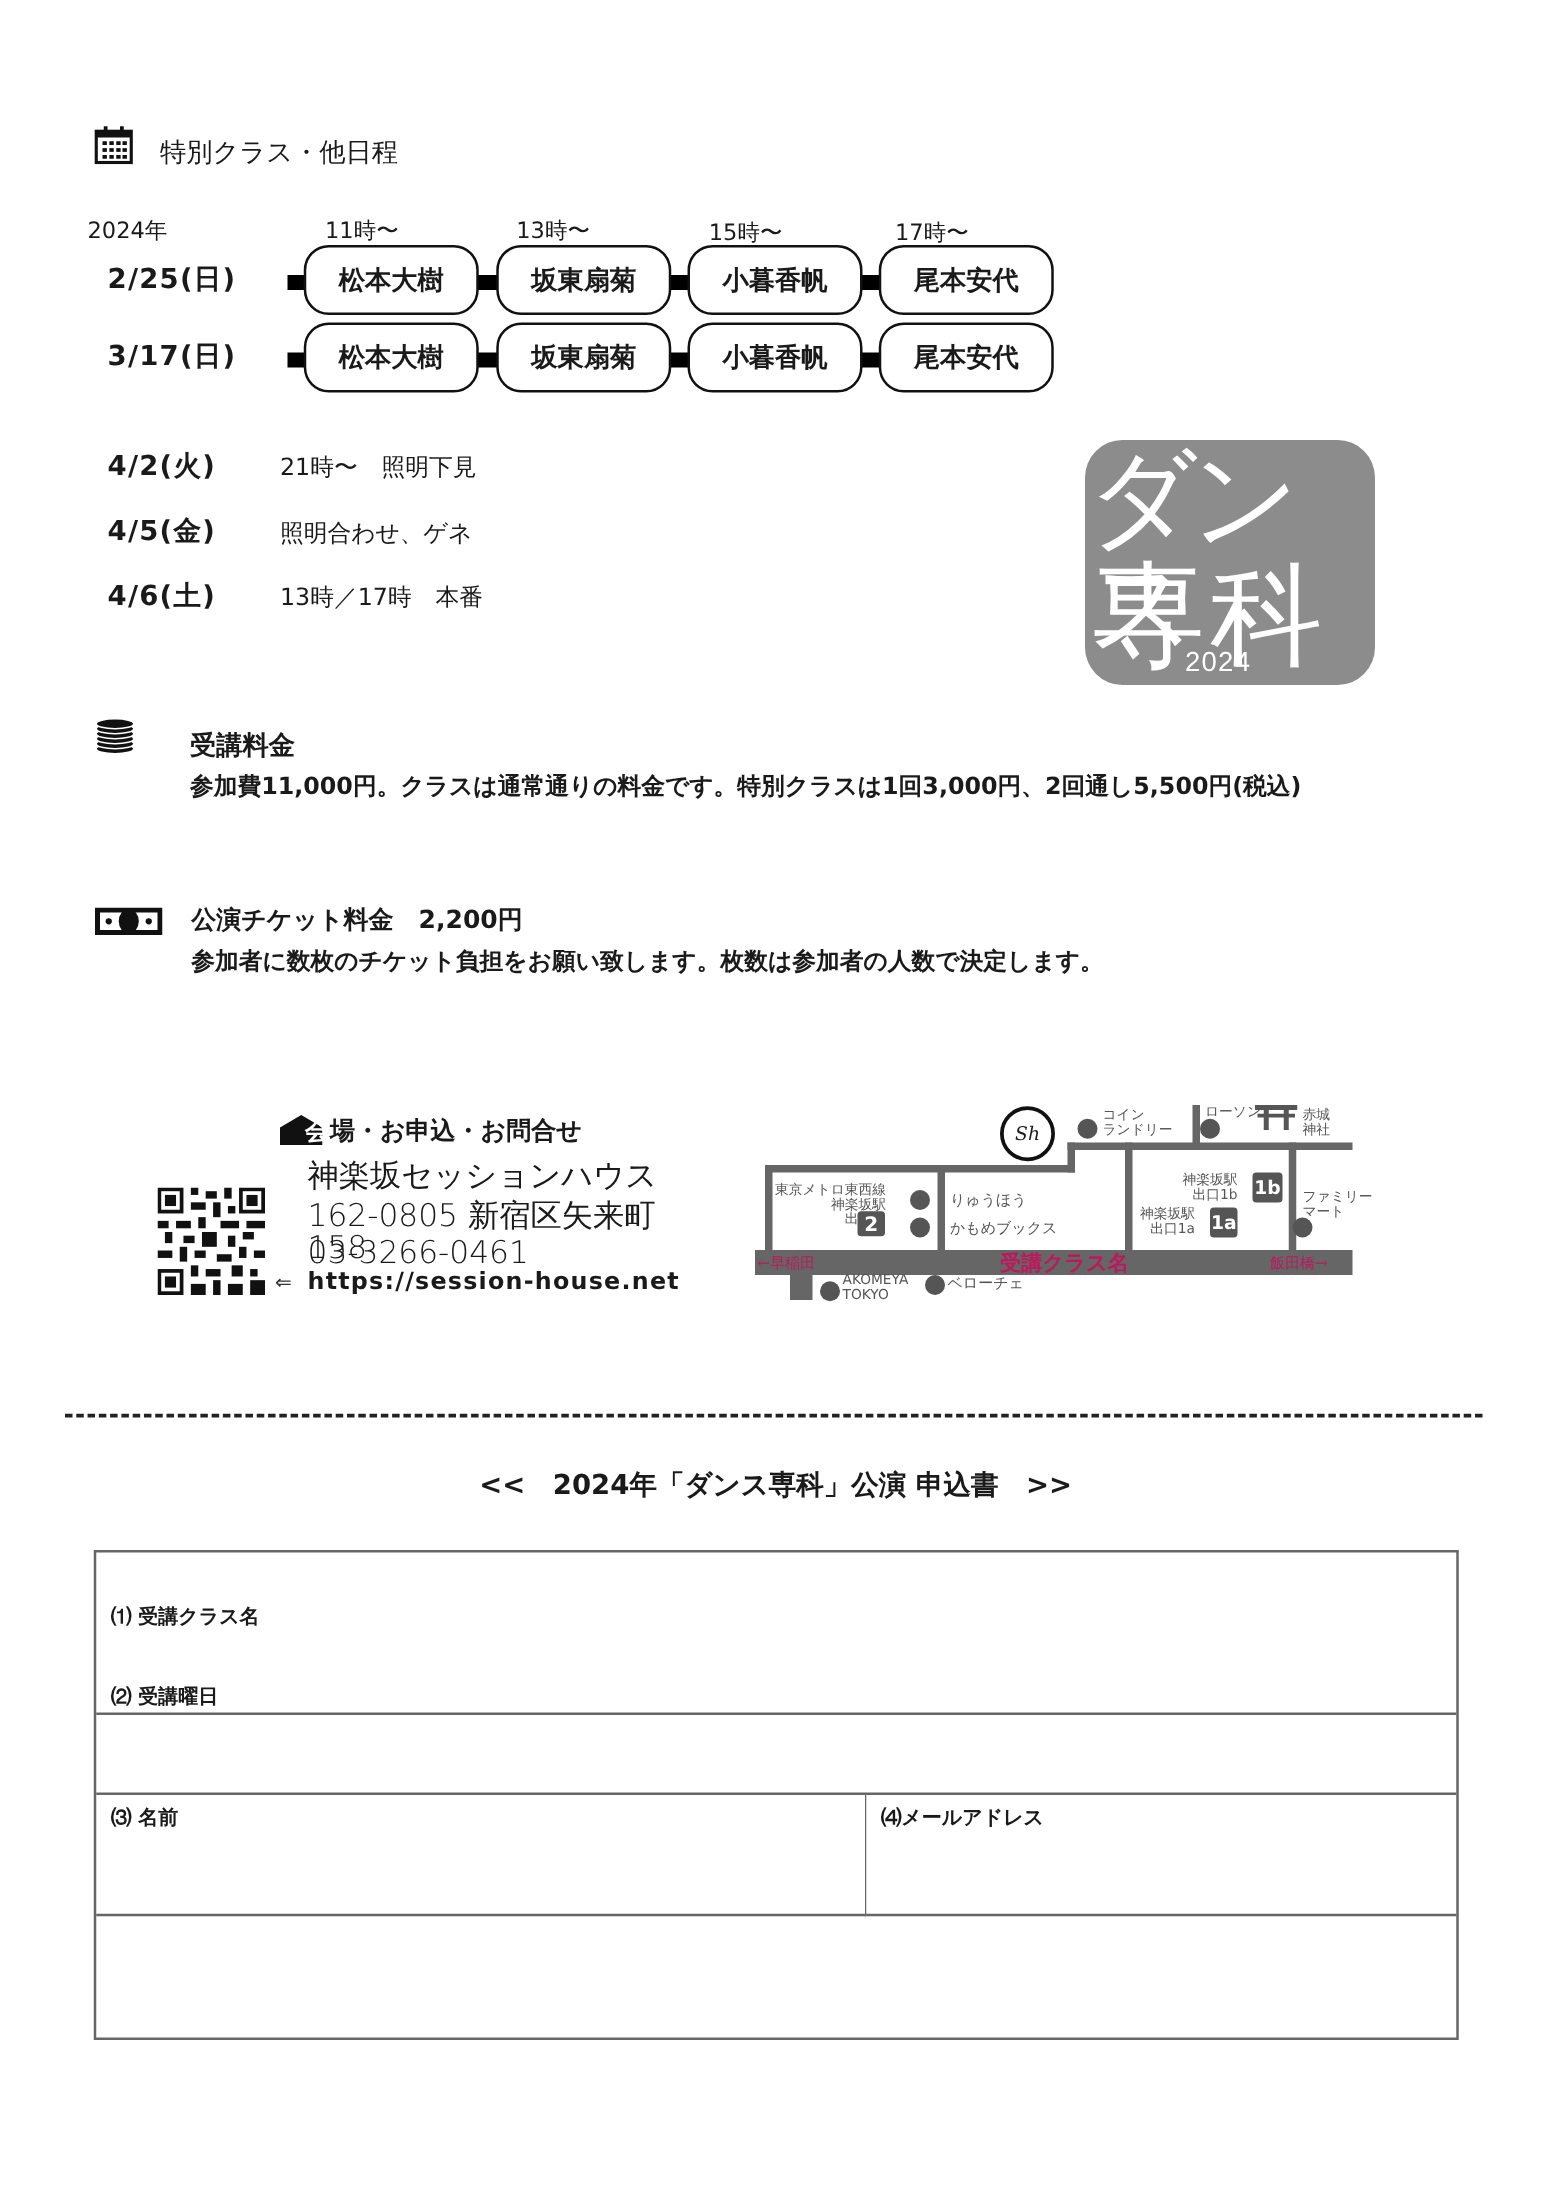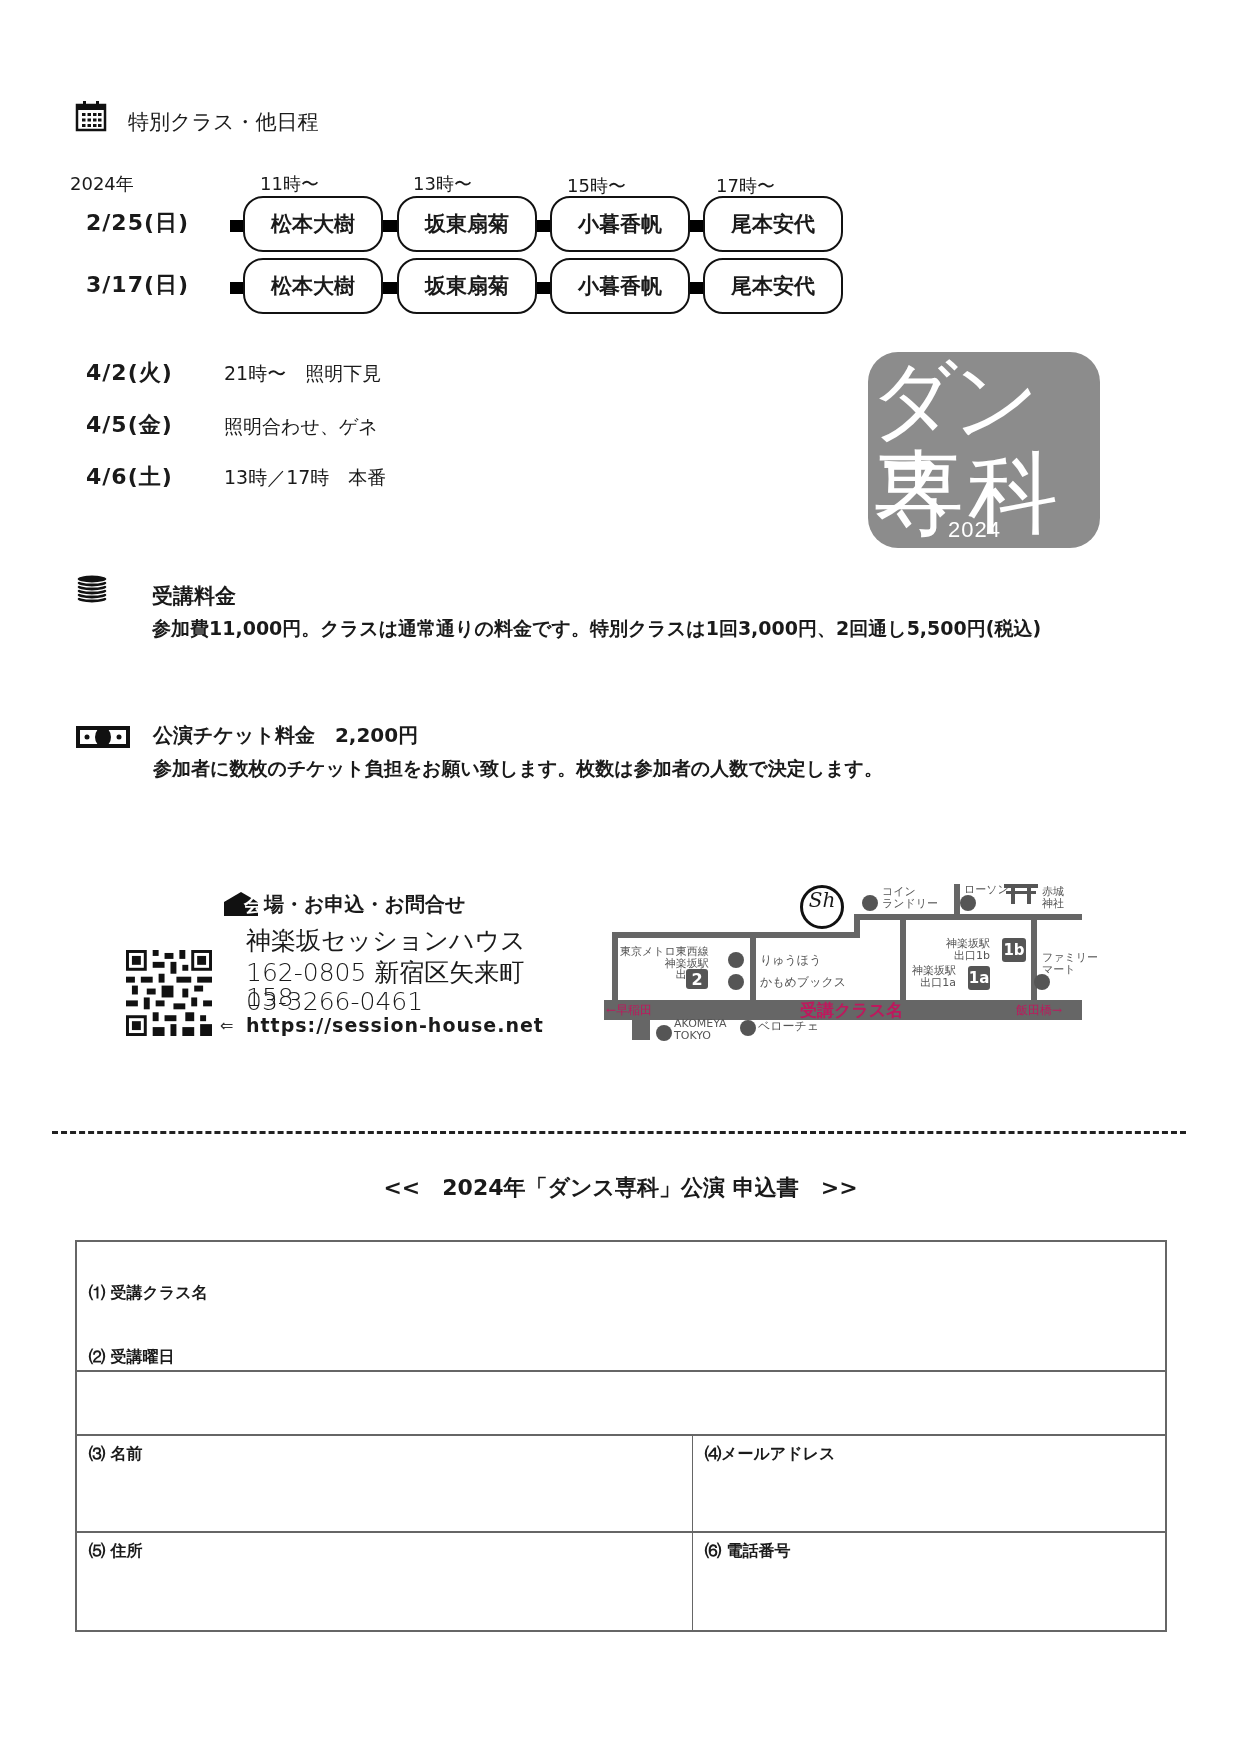--- a/index.html
+++ b/index.html
@@ -183,21 +183,21 @@
       <rect x="9" y="26" width="4" height="3"></rect>
         <rect x="15" y="25" width="2" height="4"></rect>
         <rect x="19" y="26" width="4" height="3"></rect>
         <rect x="25" y="25" width="4" height="4"></rect>
     </g>
   </svg>
 </div>
 
 <div class="abs" style="left:604px;top:870px;width:480px;height:170px;">
 
-  <div class="abs" style="left:196px;top:15px;width:44px;height:44px;border:3px solid #111;border-radius:50%;display:flex;align-items:flex-start;justify-content:center;font-family:'DejaVu Serif',serif;font-size:20px;font-style:italic;">
+  <div class="abs" style="left:196px;top:15px;width:44px;height:44px;border:3px solid #111;border-radius:50%;display:flex;align-items:center;justify-content:center;font-family:'DejaVu Serif',serif;font-size:15px;font-style:italic;">
     <span>Sh</span>
   </div>
 
   <div class="map-road" style="left:8px;top:62px;width:6px;height:68px;"></div>
   <div class="map-road" style="left:8px;top:62px;width:248px;height:6px;"></div>
   <div class="map-road" style="left:250px;top:44px;width:6px;height:24px;"></div>
   <div class="map-road" style="left:250px;top:44px;width:228px;height:6px;"></div>
   <div class="map-road" style="left:146px;top:62px;width:6px;height:68px;"></div>
   <div class="map-road" style="left:296px;top:44px;width:6px;height:86px;"></div>
   <div class="map-road" style="left:427px;top:44px;width:6px;height:86px;"></div>
@@ -250,19 +250,13 @@
   </div>
   <div class="form-cell" style="left:0;top:194px;width:616px;height:97px;border-bottom-width:2px;border-right-width:1px;">
     <div class="form-label">⑶ 名前</div>
   </div>
   <div class="form-cell" style="left:0;top:97px;width:1088px;height:97px;border-bottom-width:2px;">
     <div class="form-label">⑵ 受講曜日</div>
   </div>
   <div class="form-cell" style="left:616px;top:194px;width:472px;height:97px;border-bottom-width:2px;">
     <div class="form-label">⑷メールアドレス</div>
   </div>
-  <div class="form-cell" style="left:0;top:291px;width:616px;height:97px;border-right-width:1px;">
-    <div class="form-label">⑸ 住所</div>
-  </div>
-  <div class="form-cell" style="left:616px;top:291px;width:472px;height:97px;">
-    <div class="form-label">⑹ 電話番号</div>
-  </div>
 </div>
 
 </body></html>

